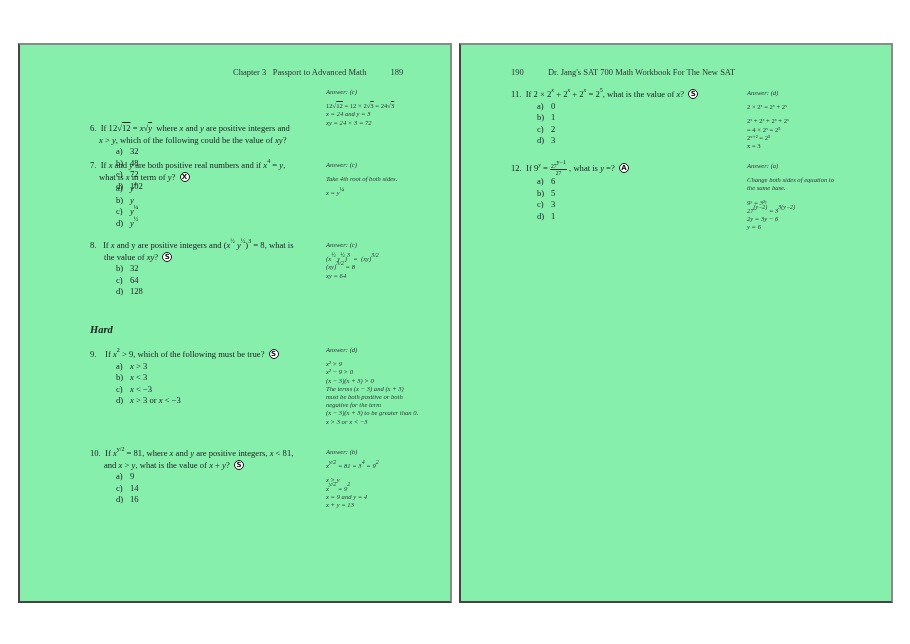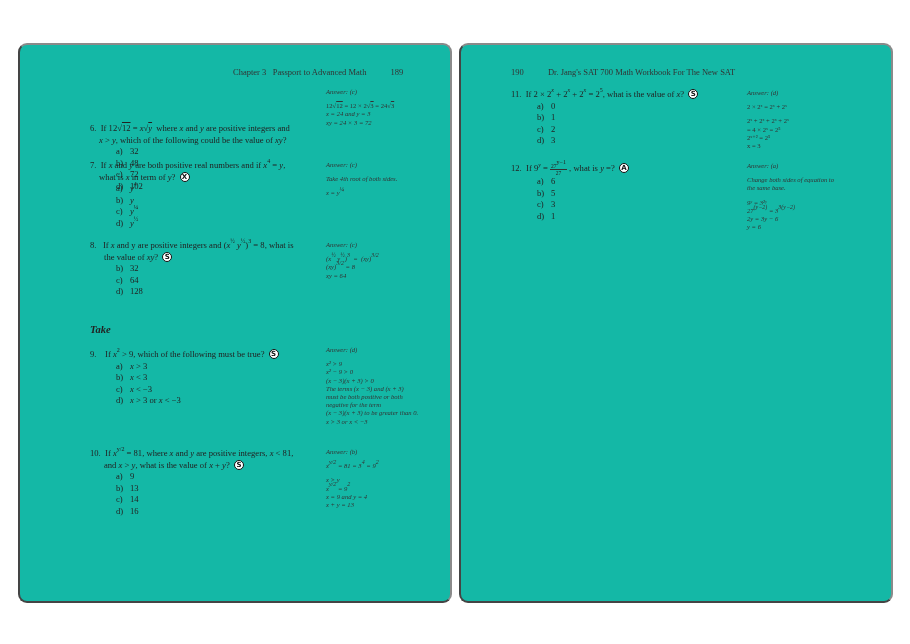--- a/index.html
+++ b/index.html
@@ -1,26 +1,25 @@
 <!DOCTYPE html>
 <html><head>
 <meta charset="utf-8">
 <style>
   * { box-sizing: border-box; margin: 0; padding: 0; }
   html, body { width: 910px; height: 644px; background: #ffffff; overflow: hidden; }
   body { position: relative; font-family: "Liberation Serif", "DejaVu Serif", serif; color: #222; }
 
   .page {
     position: absolute;
-    background: #14b8a6;
+    background: #86efac;
     border-top: 2px solid #8a8a8a;
     border-left: 2px solid #444;
     border-right: 2px solid #8a8a8a;
     border-bottom: 2px solid #444;
-    border-radius: 9px;
   }
   #page-left  { left: 18px;  top: 43px; width: 434px; height: 560px; }
   #page-right { left: 459px; top: 43px; width: 434px; height: 560px; }
 
   .header { position: absolute; top: 22px; font-size: 8.5px; color: #333; white-space: nowrap; }
   .header .gap { display: inline-block; width: 22px; }
 
   .q { position: absolute; font-size: 8.6px; line-height: 11.5px; color: #222; }
   .q .stem { display: block; }
   .q .stem2 { display: block; padding-left: 9px; }
@@ -97,21 +96,21 @@
       <span class="opt"><span class="lbl">d)</span><span>128</span></span>
     </div>
   </div>
   <div class="ans" style="left:306px; top:196px;">
     <span class="a-title">Answer:  (c)</span>
     <span class="line">(x<sup>½</sup> y<sup>½</sup>)<sup>3</sup> &nbsp;= &nbsp;(xy)<sup>3/2</sup></span>
     <span class="line">(xy)<sup>3/2</sup> = 8</span>
     <span class="line">xy = 64</span>
   </div>
 
-  <div class="section-title" style="left:70px; top:279px;">Take</div>
+  <div class="section-title" style="left:70px; top:279px;">Hard</div>
 
   <div class="q" style="left:70px; top:304px; width:230px;">
     <span class="stem">9.&nbsp;&nbsp;&nbsp; If <i class="v">x</i><sup>2</sup> &gt; 9, which of the following must be true? <span class="marker">S</span></span>
     <div class="opts">
       <span class="opt"><span class="lbl">a)</span><i class="v">x</i> &gt; 3</span>
       <span class="opt"><span class="lbl">b)</span><i class="v">x</i> &lt; 3</span>
       <span class="opt"><span class="lbl">c)</span><i class="v">x</i> &lt; −3</span>
       <span class="opt"><span class="lbl">d)</span><i class="v">x</i> &gt; 3 or <i class="v">x</i> &lt; −3</span>
     </div>
   </div>
@@ -125,21 +124,20 @@
     <span class="line">negative for the term</span>
     <span class="line">(x − 3)(x + 3) to be greater than 0.</span>
     <span class="line">x &gt; 3 or x &lt; −3</span>
   </div>
 
   <div class="q" style="left:70px; top:403px; width:232px;">
     <span class="stem">10.&nbsp; If <i class="v">x</i><sup>y/2</sup> = 81, where <i class="v">x</i> and <i class="v">y</i> are positive integers, <i class="v">x</i> &lt; 81,</span>
     <span class="stem2" style="padding-left:14px">and <i class="v">x</i> &gt; <i class="v">y</i>, what is the value of <i class="v">x</i> + <i class="v">y</i>? <span class="marker">S</span></span>
     <div class="opts">
       <span class="opt"><span class="lbl">a)</span><span>9</span></span>
-      <span class="opt"><span class="lbl">b)</span><span>13</span></span>
       <span class="opt"><span class="lbl">c)</span><span>14</span></span>
       <span class="opt"><span class="lbl">d)</span><span>16</span></span>
     </div>
   </div>
   <div class="ans" style="left:306px; top:403px;">
     <span class="a-title">Answer:  (b)</span>
     <span class="line">x<sup>y/2</sup> = 81 = 3<sup>4</sup> = 9<sup>2</sup></span>
     <span class="gap"></span>
     <span class="line">x &gt; y</span>
     <span class="line">x<sup>y/2</sup> = 9<sup>2</sup></span>

